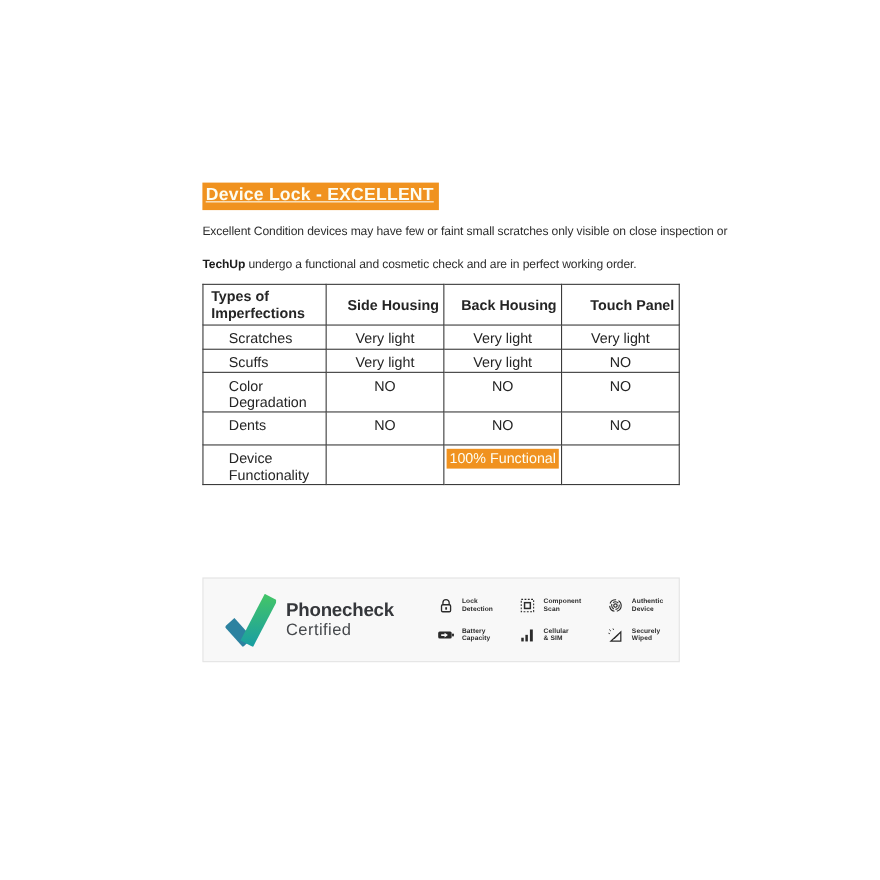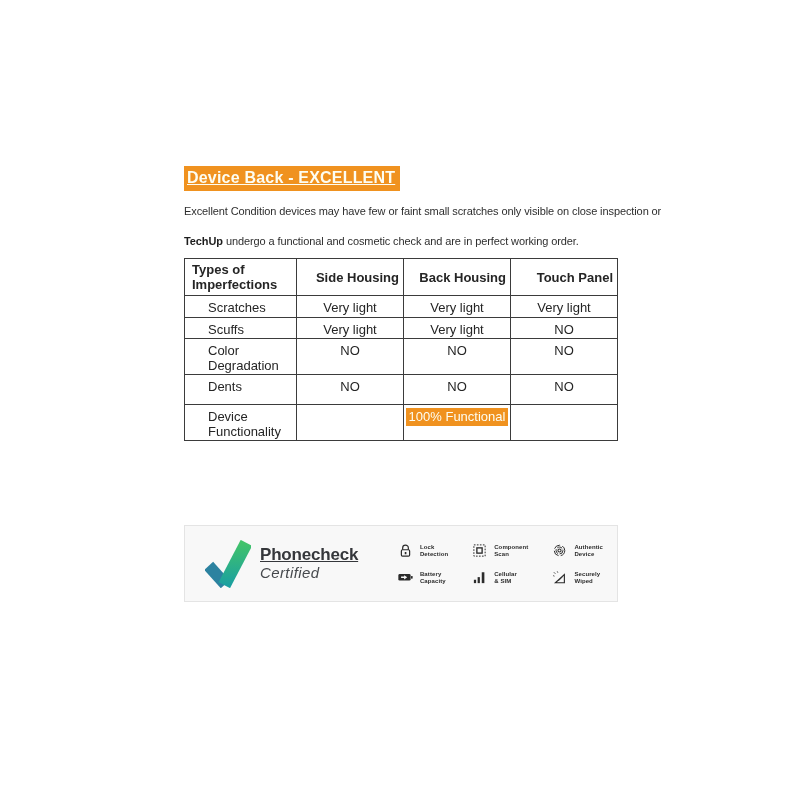--- a/index.html
+++ b/index.html
@@ -97,28 +97,26 @@
     margin-left: 20px;
     gap: 9px;
   }
   .logo-check { width: 46px; height: 48px; }
   .brand-name {
     font-size: 17px;
     font-weight: bold;
     color: #35373b;
     letter-spacing: -0.2px;
     line-height: 18px;
-    text-decoration: underline;
   }
   .brand-sub {
     font-size: 15px;
     color: #45484c;
     letter-spacing: 0.4px;
     line-height: 17px;
-    font-style: italic;
   }
   .features {
     margin-left: auto;
     margin-right: 14px;
     display: grid;
     grid-template-columns: auto auto auto;
     column-gap: 24px;
     row-gap: 12px;
   }
   .feature {
@@ -138,21 +136,21 @@
   .icon-stroke { stroke: #2b2b2b; fill: none; }
   .icon-fill { fill: #2b2b2b; }
 </style>
 </head>
 <body>
 
 <div class="canvas">
   <div class="content">
 
     <div class="title-wrap">
-      <span class="grade-title">Device Back - EXCELLENT</span>
+      <span class="grade-title">Device Lock - EXCELLENT</span>
     </div>
 
     <div class="desc">
       <span>Excellent Condition devices may have few or faint small scratches only visible on close inspection or</span><br>
       <br>
       <b>TechUp</b><span> undergo a functional and cosmetic check and are in perfect working order.</span>
     </div>
 
     <table class="imperfections">
       <colgroup>

